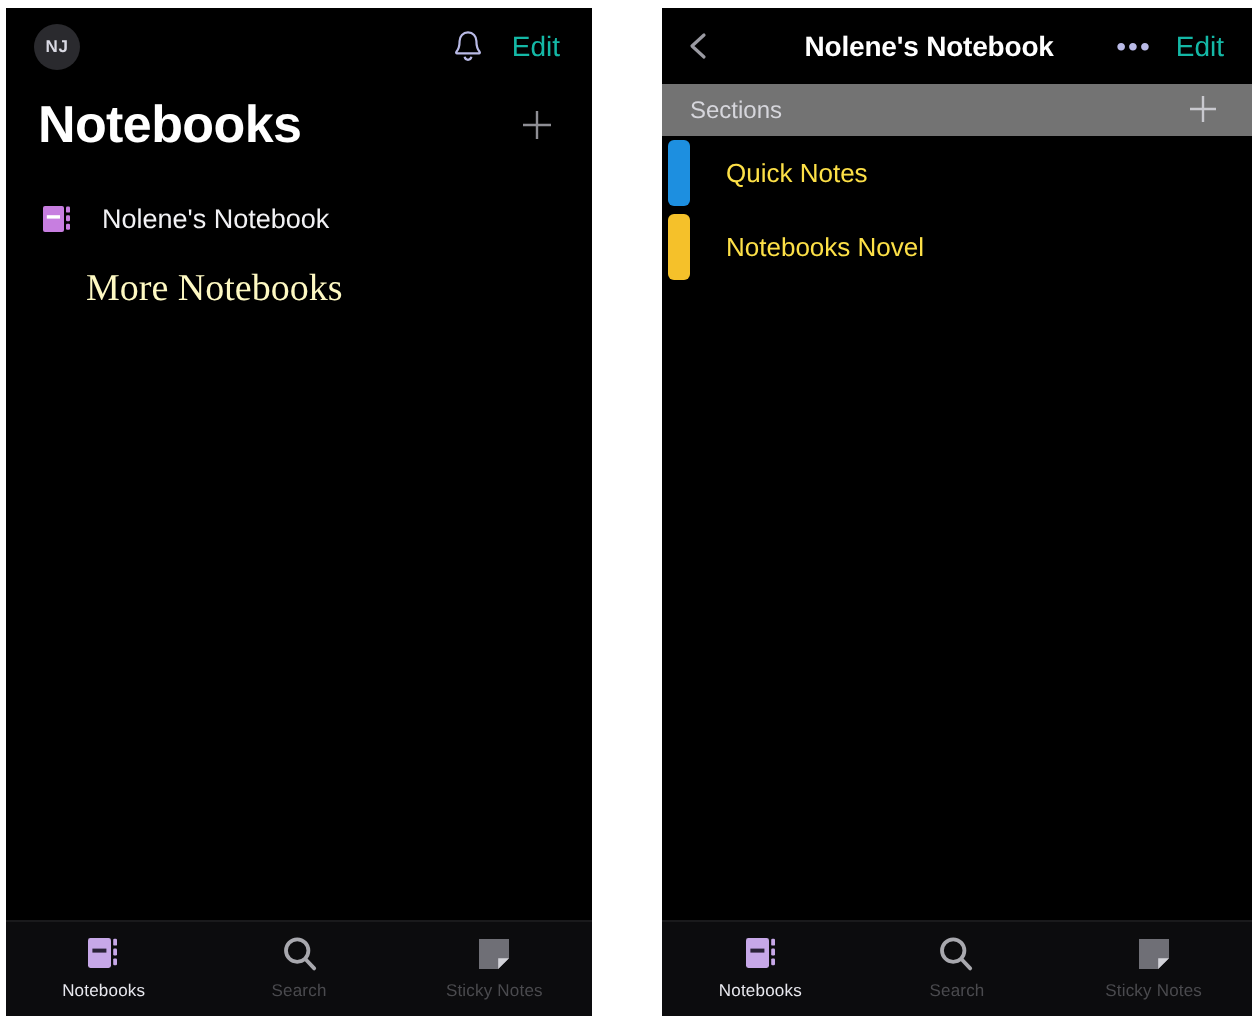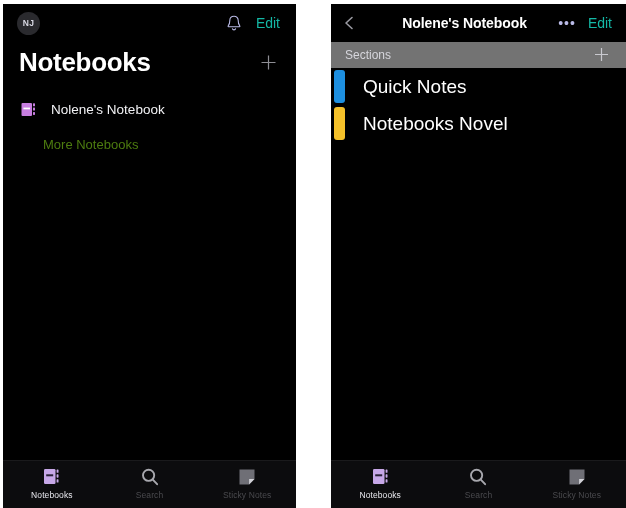--- a/index.html
+++ b/index.html
@@ -115,22 +115,23 @@
     font-size: 13.5px;
   }
   .more-row {
     height: 34px;
     display: flex;
     align-items: center;
     padding: 0 16px 0 40px;
     box-sizing: border-box;
   }
   .more-label {
-    color: #4d7c0f;
-    font-size: 13px;
+    color: #fef9c3;
+    font-size: 19px;
+    font-family: Liberation Serif, serif;
   }
 
   .body-fill { flex: 1 1 auto; }
 
   
   .tabbar {
     flex: 0 0 48px;
     height: 48px;
     background: #0c0c0e;
     border-top: 1px solid #1a1a1c;
@@ -219,22 +220,22 @@
     position: relative;
   }
   .sec-color {
     width: 11px;
     height: 33px;
     border-radius: 3px;
     margin-left: 3px;
     flex: 0 0 11px;
   }
   .sec-label {
-    color: #ffffff;
-    font-size: 19px;
+    color: #fde047;
+    font-size: 13px;
     margin-left: 18px;
   }
 </style>
 </head>
 <body>
 
 <div class="stage">
 
   <div class="panel panel-left">
 

